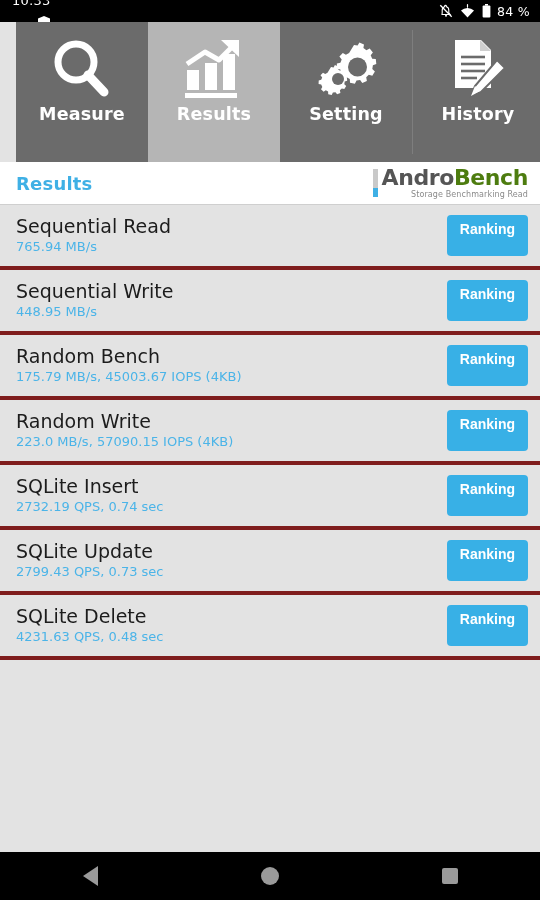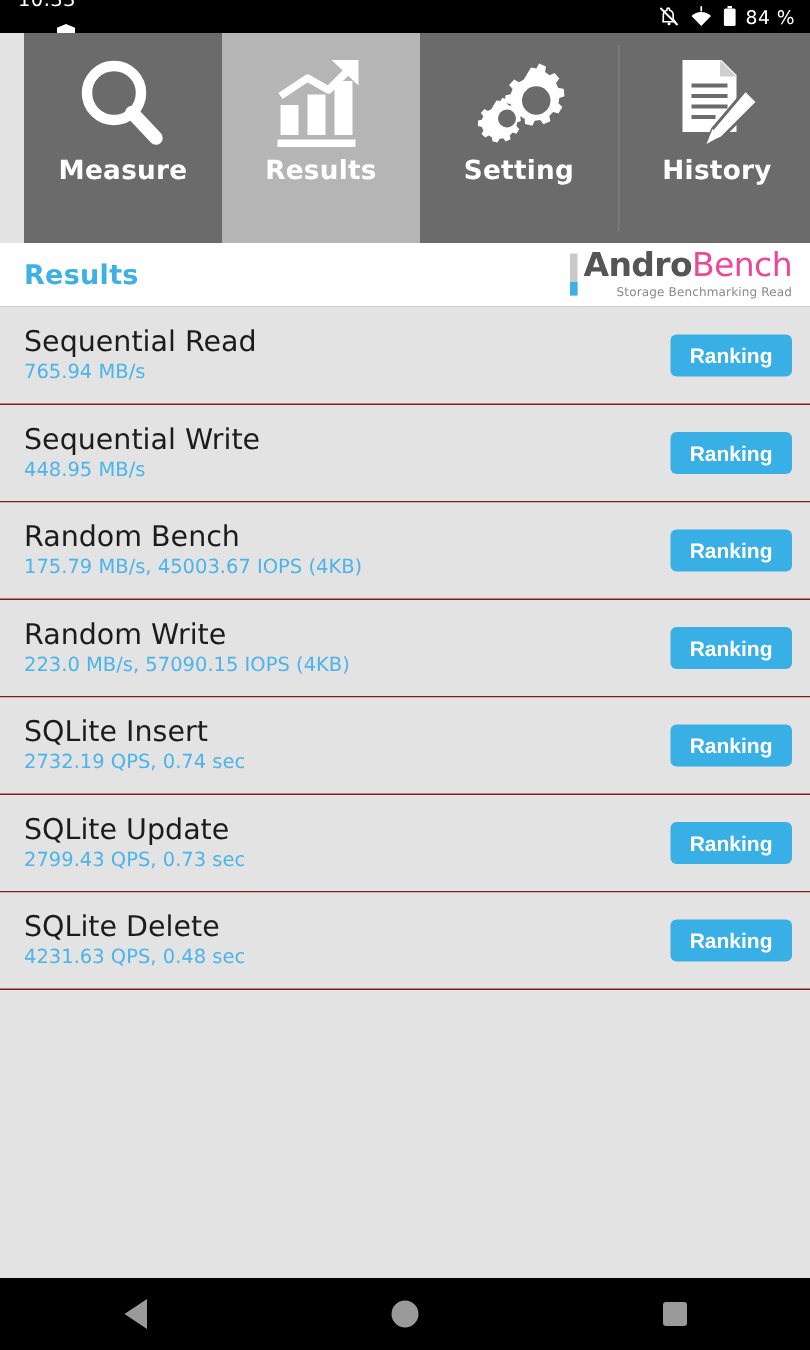--- a/index.html
+++ b/index.html
@@ -69,48 +69,48 @@
     color:#3fb0e5; font-size:18px; font-weight:bold; letter-spacing:.2px;
   }
   .brand { display:flex; align-items:center; gap:4px; }
   .brand-bar { width:5px; height:28px; background:#c9c9c9; position:relative; }
   .brand-bar::after {
     content:""; position:absolute; left:0; bottom:0; width:5px; height:9px; background:#3fb0e5;
   }
   .brand-text { display:flex; flex-direction:column; align-items:flex-end; line-height:1; }
   .brand-main { font-size:22px; font-weight:bold; letter-spacing:-.4px; }
   .brand-andro { color:#555; }
-  .brand-bench { color:#ec4899; font-weight:normal; }
+  .brand-bench { color:#4d7c0f; font-weight:bold; }
   .brand-sub {
     font-size:8px; color:#8a8a8a; letter-spacing:.1px; margin-top:2px;
     font-weight:normal;
   }
 
   
   .list {
     position:absolute; top:205px; left:0; width:540px; height:655px;
     background:#e3e3e3;
   }
   .row {
     position:relative;
     height:65px; width:540px;
     display:flex; align-items:center; justify-content:space-between;
     padding:0 12px 0 16px;
-    border-bottom:1px solid #7f1d1d;
+    border-bottom:4px solid #7f1d1d;
     background:#e3e3e3;
     cursor:pointer;
   }
   .row-text { display:flex; flex-direction:column; justify-content:center; gap:3px; }
   .row-title { font-size:19px; color:#1c1c1c; line-height:1.05; }
   .row-value { font-size:13px; color:#4bb4e8; line-height:1.05; }
   .rank-btn {
     background:#38b0e6; color:#fff;
     font-size:14px; font-weight:bold;
     border:none; border-radius:4px;
-    padding:7px 13px 7px;
+    padding:7px 13px 20px;
     cursor:pointer; line-height:1;
   }
 
   
   .navbar {
     position:absolute; left:0; bottom:0; width:540px; height:48px;
     background:#000;
     display:flex; align-items:center; justify-content:space-around;
   }
   .navbtn {

